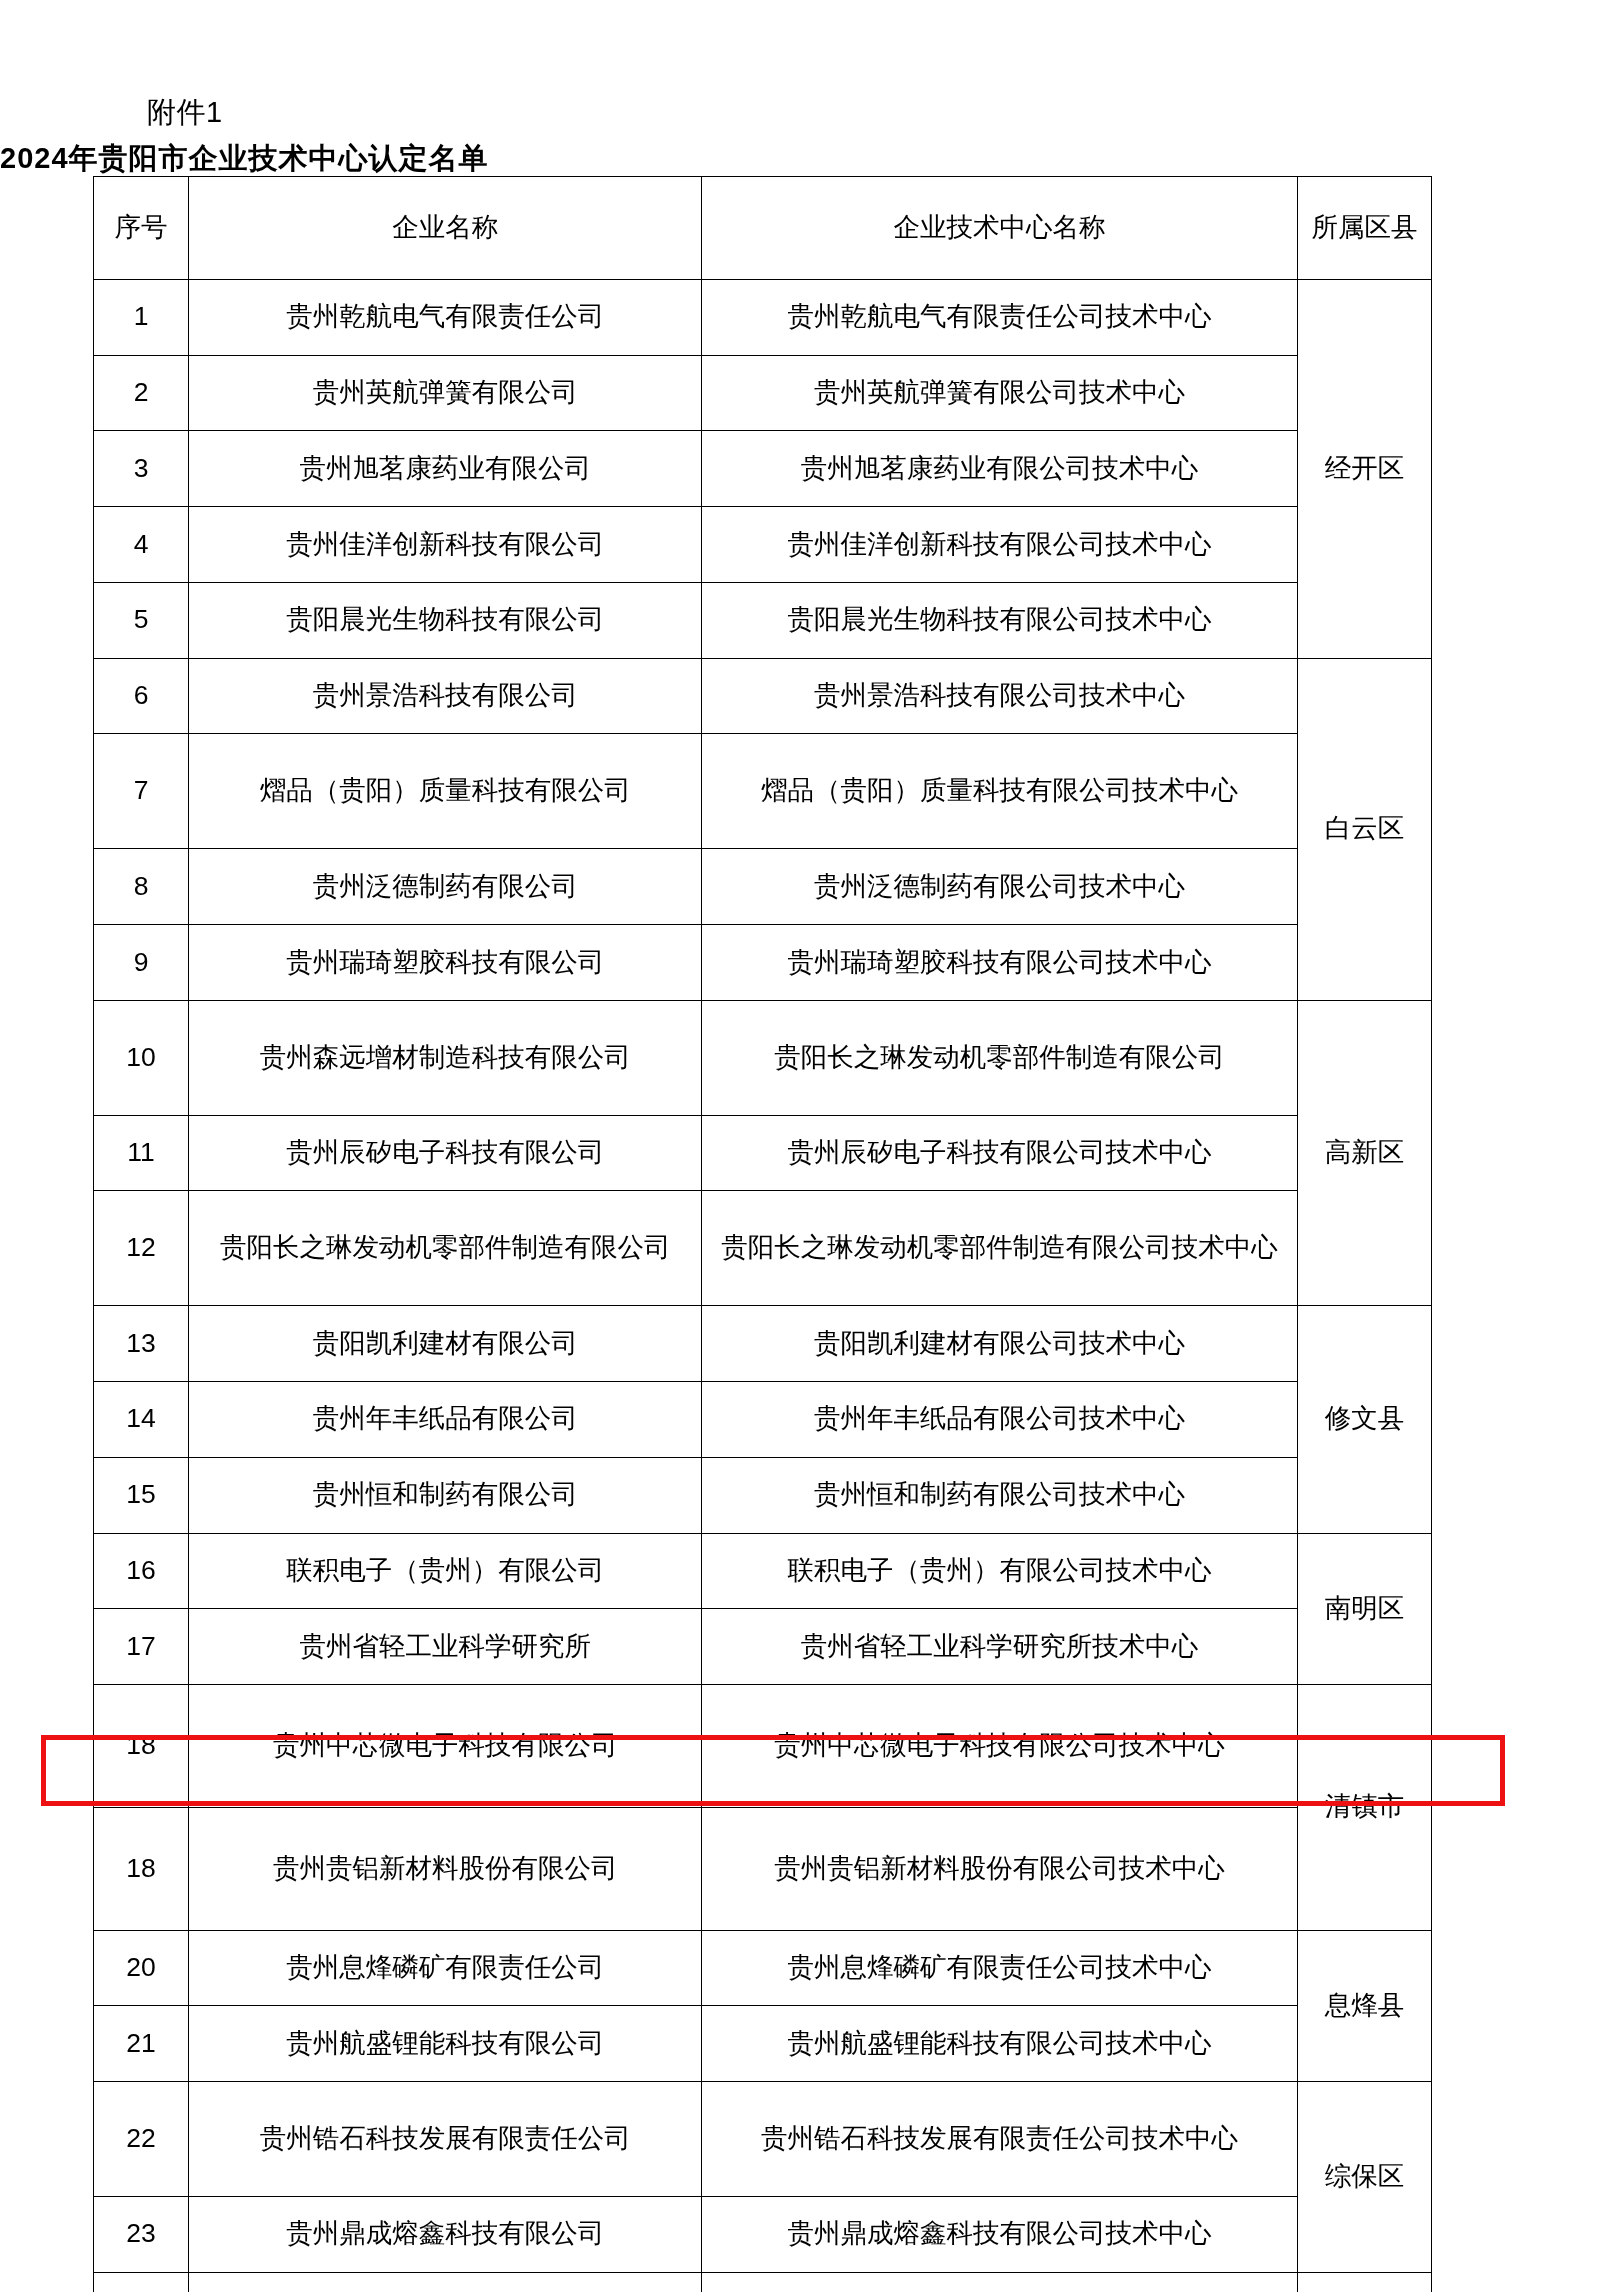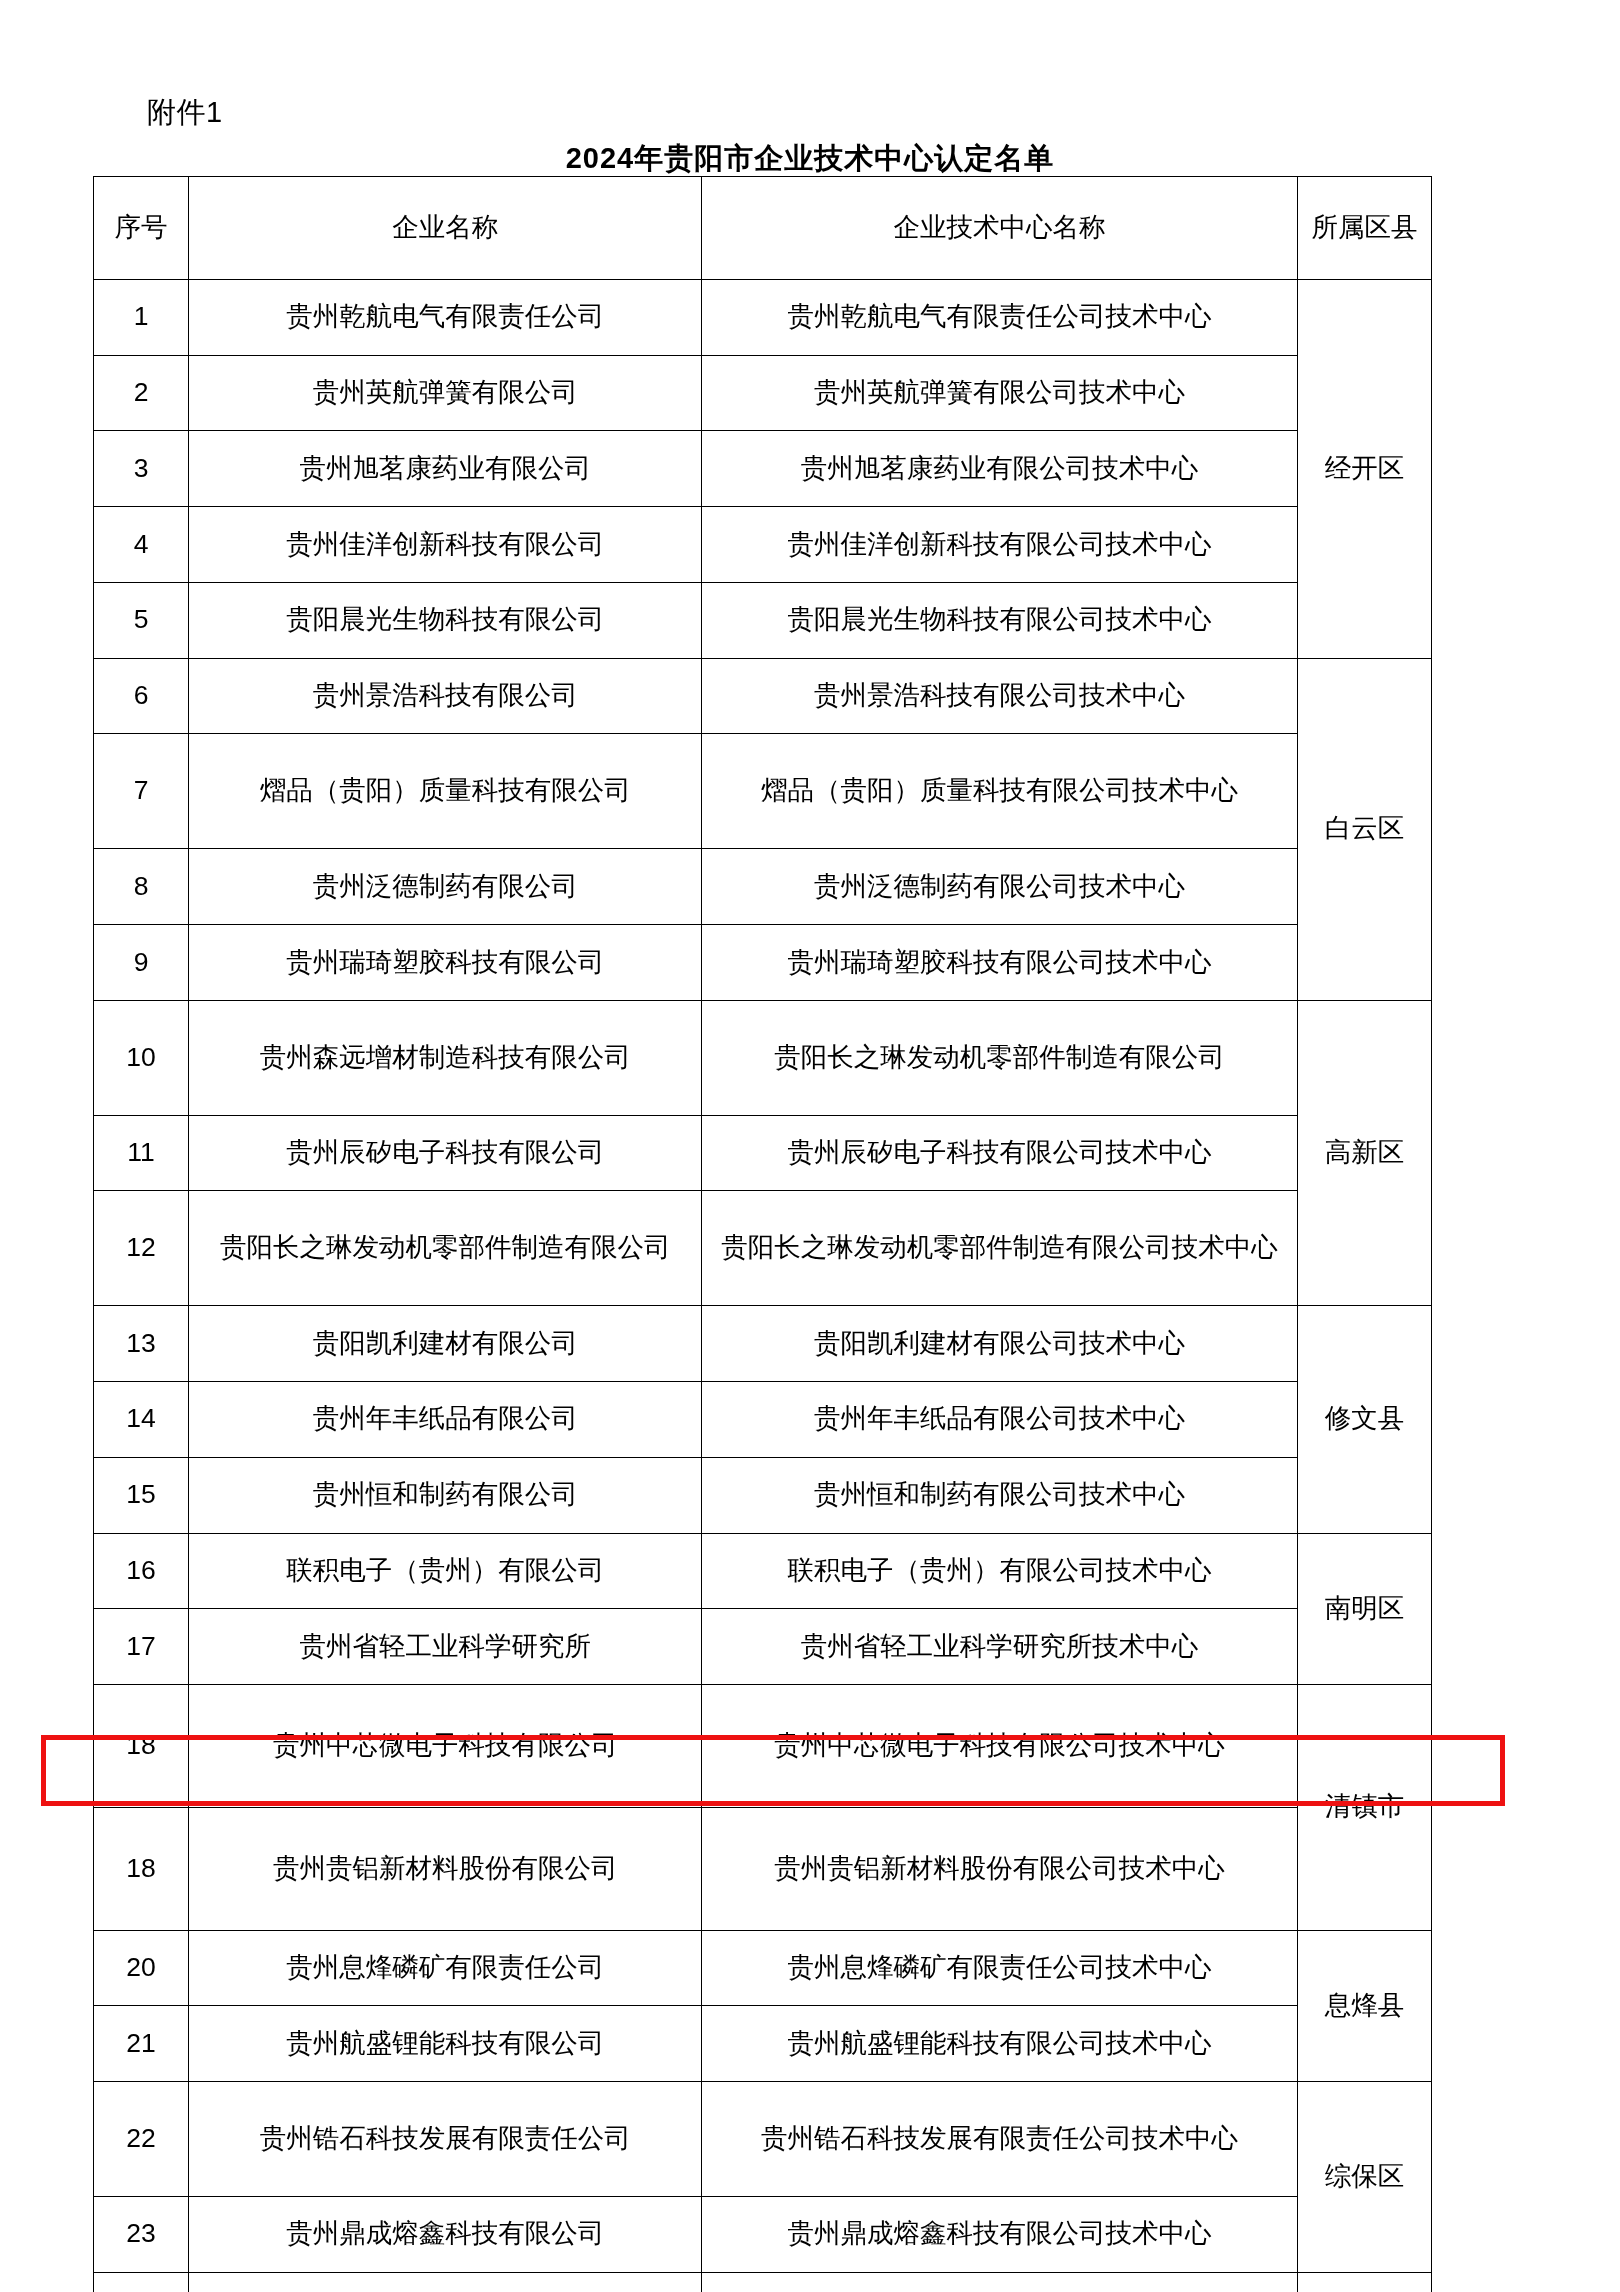--- a/index.html
+++ b/index.html
@@ -28,21 +28,21 @@
     top: 93px;
     font-size: 29px;
     letter-spacing: 0.5px;
     font-family: "Liberation Sans", sans-serif;
   }
   .doc-title {
     position: absolute;
     left: 0;
     right: 0;
     top: 139px;
-    text-align: center;
+    text-align: left;
     font-size: 29px;
     font-weight: bold;
     letter-spacing: 1px;
     width: 1620px;
   }
   table.main {
     position: absolute;
     left: 93px;
     top: 176px;
     width: 1339px;

